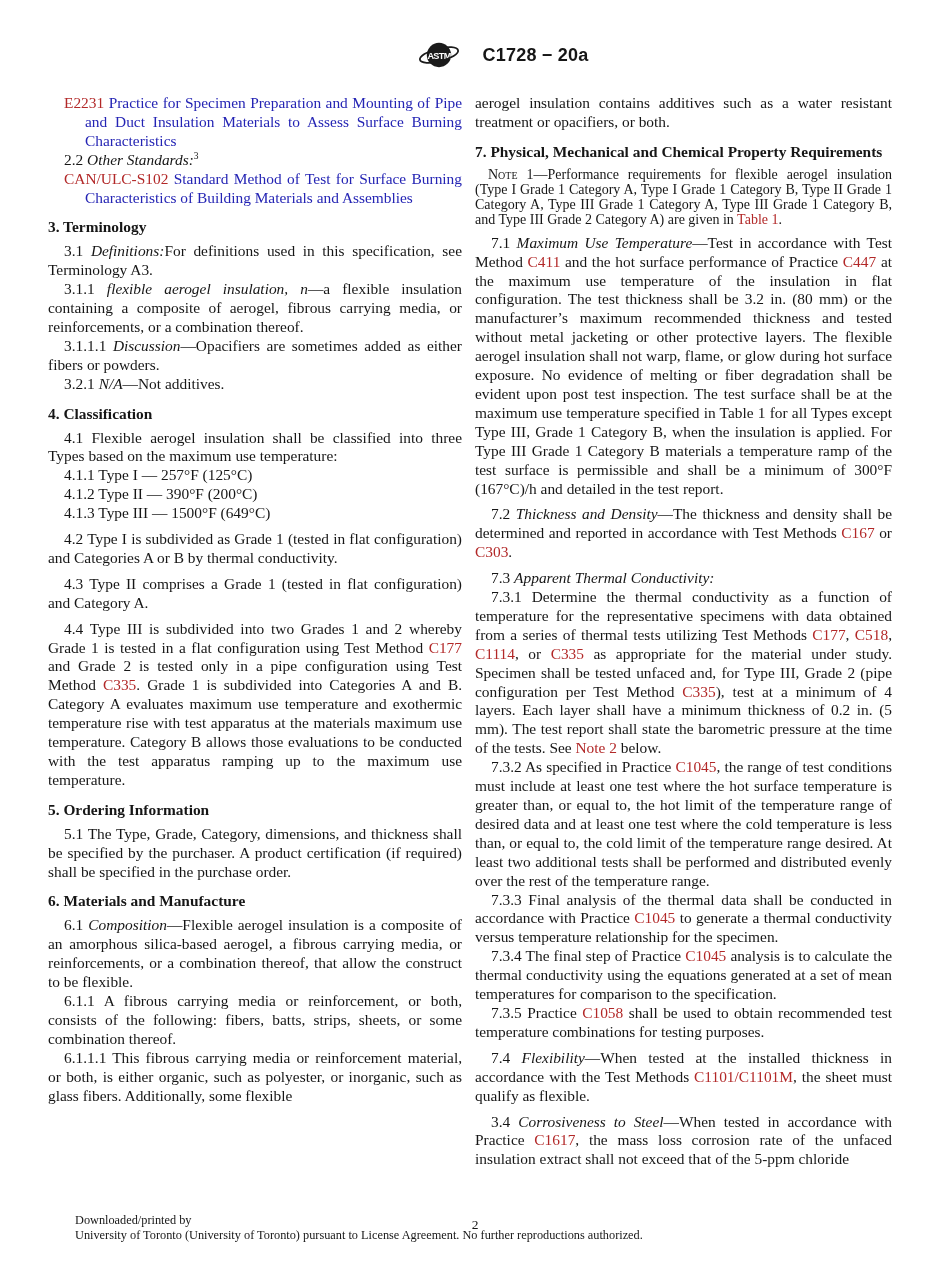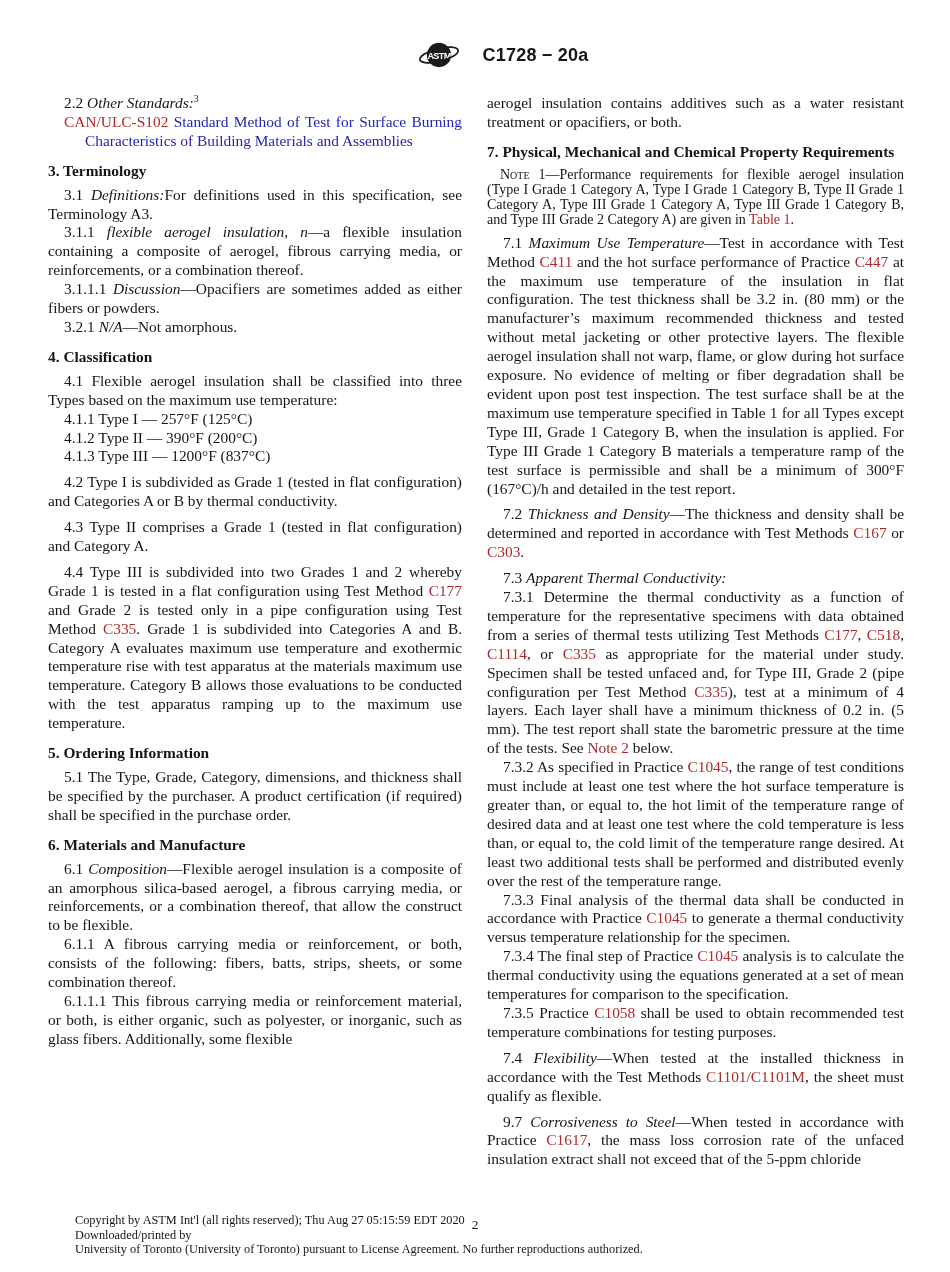--- a/index.html
+++ b/index.html
@@ -3,21 +3,21 @@
 <meta charset="utf-8">
 <style>
   html,body{margin:0;padding:0;background:#fff;}
   .page{position:relative;width:950px;height:1272px;background:#ffffff;overflow:hidden;
         font-family:"Liberation Serif",serif;color:#161616;}
   .header{position:absolute;top:38px;left:0;width:100%;display:flex;
           justify-content:center;align-items:center;gap:23px;padding-left:28px;}
   .doc-code{font-family:"Liberation Sans",sans-serif;font-weight:bold;font-size:18px;letter-spacing:.2px;}
   .col{position:absolute;top:94px;font-size:15.4px;line-height:18.9px;text-align:justify;}
   .col-left{left:48px;width:414px;}
-  .col-right{left:487px;width:417px;}
+  .col-right{left:475px;width:417px;}
   .blk{margin:0;}
   .blk.para{text-indent:16px;}
   .blk.cont{text-indent:0;}
   .blk.spaced{margin-top:7px;}
   .blk.heading{font-weight:bold;margin:11px 0 5px 0;text-indent:0;text-align:left;}
   .blk.heading.hang{padding-left:24px;text-indent:-24px;}
   .blk.ref{padding-left:37px;text-indent:-21px;}
   .blk.note{font-size:14px;line-height:15px;margin:3px 0 5px 0;text-indent:13px;}
   .it{font-style:italic;}
   .sc{font-variant:small-caps;}
@@ -42,32 +42,33 @@
       <svg class="logo-svg" width="42" height="34" viewBox="0 0 62 48">
         <circle cx="31" cy="24" r="18" fill="#1b1b1b"></circle>
         <text x="31" y="30" text-anchor="middle" font-family="Liberation Sans, sans-serif" font-size="13.5" font-weight="bold" fill="#ffffff" letter-spacing="-1">ASTM</text>
         <ellipse cx="31" cy="24" rx="29" ry="9.5" fill="none" stroke="#1b1b1b" stroke-width="2.6" transform="rotate(-14 31 24)"></ellipse>
       </svg>
     </span>
     <span class="doc-code">C1728 − 20a</span>
   </div>
 
   <div class="col col-left" id="left-col">
+      <div class="blk ref"><span class="link-red">E2231 </span><span class="link-blue">Practice for Specimen Preparation and Mounting of Pipe and Duct Insulation Materials to Assess Surface Burning Characteristics</span></div>
       <div class="blk para"><span>2.2 </span><span class="it">Other Standards:</span><sup>3</sup></div>
       <div class="blk ref"><span class="link-red">CAN/ULC-S102 </span><span class="link-blue">Standard Method of Test for Surface Burning Characteristics of Building Materials and Assemblies</span></div>
       <div class="blk heading"><span>3.  Terminology</span></div>
       <div class="blk para"><span>3.1 </span><span class="it">Definitions:</span><span>For definitions used in this specification, see Terminology A3.</span></div>
       <div class="blk para"><span>3.1.1 </span><span class="it">flexible aerogel insulation, n</span><span>—a flexible insulation containing a composite of aerogel, fibrous carrying media, or reinforcements, or a combination thereof.</span></div>
       <div class="blk para"><span>3.1.1.1 </span><span class="it">Discussion</span><span>—Opacifiers are sometimes added as either fibers or powders.</span></div>
-      <div class="blk para"><span>3.2.1 </span><span class="it">N/A</span><span>—Not amorphous.</span></div>
+      <div class="blk para"><span>3.2.1 </span><span class="it">N/A</span><span>—Not additives.</span></div>
       <div class="blk heading"><span>4.  Classification</span></div>
       <div class="blk para"><span>4.1  Flexible aerogel insulation shall be classified into three Types based on the maximum use temperature:</span></div>
       <div class="blk para"><span>4.1.1  Type I — 257°F (125°C)</span></div>
       <div class="blk para"><span>4.1.2  Type II — 390°F (200°C)</span></div>
-      <div class="blk para"><span>4.1.3  Type III — 1200°F (837°C)</span></div>
+      <div class="blk para"><span>4.1.3  Type III — 1500°F (649°C)</span></div>
       <div class="blk para spaced"><span>4.2  Type I is subdivided as Grade 1 (tested in flat configuration) and Categories A or B by thermal conductivity.</span></div>
       <div class="blk para spaced"><span>4.3  Type II comprises a Grade 1 (tested in flat configuration) and Category A.</span></div>
       <div class="blk para spaced"><span>4.4  Type III is subdivided into two Grades 1 and 2 whereby Grade 1 is tested in a flat configuration using Test Method </span><span class="link-red">C177</span><span> and Grade 2 is tested only in a pipe configuration using Test Method </span><span class="link-red">C335</span><span>. Grade 1 is subdivided into Categories A and B. Category A evaluates maximum use temperature and exothermic temperature rise with test apparatus at the materials maximum use temperature. Category B allows those evaluations to be conducted with the test apparatus ramping up to the maximum use temperature.</span></div>
       <div class="blk heading"><span>5.  Ordering Information</span></div>
       <div class="blk para"><span>5.1  The Type, Grade, Category, dimensions, and thickness shall be specified by the purchaser. A product certification (if required) shall be specified in the purchase order.</span></div>
       <div class="blk heading"><span>6.  Materials and Manufacture</span></div>
       <div class="blk para"><span>6.1 </span><span class="it">Composition</span><span>—Flexible aerogel insulation is a composite of an amorphous silica-based aerogel, a fibrous carrying media, or reinforcements, or a combination thereof, that allow the construct to be flexible.</span></div>
       <div class="blk para"><span>6.1.1  A fibrous carrying media or reinforcement, or both, consists of the following: fibers, batts, strips, sheets, or some combination thereof.</span></div>
       <div class="blk para"><span>6.1.1.1  This fibrous carrying media or reinforcement material, or both, is either organic, such as polyester, or inorganic, such as glass fibers. Additionally, some flexible</span></div>
     </div>
@@ -78,25 +79,24 @@
       <div class="blk note"><span class="sc">Note</span><span> 1—Performance requirements for flexible aerogel insulation (Type I Grade 1 Category A, Type I Grade 1 Category B, Type II Grade 1 Category A, Type III Grade 1 Category A, Type III Grade 1 Category B, and Type III Grade 2 Category A) are given in </span><span class="link-red">Table 1</span><span>.</span></div>
       <div class="blk para spaced"><span>7.1 </span><span class="it">Maximum Use Temperature</span><span>—Test in accordance with Test Method </span><span class="link-red">C411</span><span> and the hot surface performance of Practice </span><span class="link-red">C447</span><span> at the maximum use temperature of the insulation in flat configuration. The test thickness shall be 3.2 in. (80 mm) or the manufacturer’s maximum recommended thickness and tested without metal jacketing or other protective layers. The flexible aerogel insulation shall not warp, flame, or glow during hot surface exposure. No evidence of melting or fiber degradation shall be evident upon post test inspection. The test surface shall be at the maximum use temperature specified in Table 1 for all Types except Type III, Grade 1 Category B, when the insulation is applied. For Type III Grade 1 Category B materials a temperature ramp of the test surface is permissible and shall be a minimum of 300°F (167°C)/h and detailed in the test report.</span></div>
       <div class="blk para spaced"><span>7.2 </span><span class="it">Thickness and Density</span><span>—The thickness and density shall be determined and reported in accordance with Test Methods </span><span class="link-red">C167</span><span> or </span><span class="link-red">C303</span><span>.</span></div>
       <div class="blk para spaced"><span>7.3 </span><span class="it">Apparent Thermal Conductivity:</span></div>
       <div class="blk para"><span>7.3.1  Determine the thermal conductivity as a function of temperature for the representative specimens with data obtained from a series of thermal tests utilizing Test Methods </span><span class="link-red">C177</span><span>, </span><span class="link-red">C518</span><span>, </span><span class="link-red">C1114</span><span>, or </span><span class="link-red">C335</span><span> as appropriate for the material under study. Specimen shall be tested unfaced and, for Type III, Grade 2 (pipe configuration per Test Method </span><span class="link-red">C335</span><span>), test at a minimum of 4 layers. Each layer shall have a minimum thickness of 0.2 in. (5 mm). The test report shall state the barometric pressure at the time of the tests. See </span><span class="link-red">Note 2</span><span> below.</span></div>
       <div class="blk para"><span>7.3.2  As specified in Practice </span><span class="link-red">C1045</span><span>, the range of test conditions must include at least one test where the hot surface temperature is greater than, or equal to, the hot limit of the temperature range of desired data and at least one test where the cold temperature is less than, or equal to, the cold limit of the temperature range desired. At least two additional tests shall be performed and distributed evenly over the rest of the temperature range.</span></div>
       <div class="blk para"><span>7.3.3  Final analysis of the thermal data shall be conducted in accordance with Practice </span><span class="link-red">C1045</span><span> to generate a thermal conductivity versus temperature relationship for the specimen.</span></div>
       <div class="blk para"><span>7.3.4  The final step of Practice </span><span class="link-red">C1045</span><span> analysis is to calculate the thermal conductivity using the equations generated at a set of mean temperatures for comparison to the specification.</span></div>
       <div class="blk para"><span>7.3.5  Practice </span><span class="link-red">C1058</span><span> shall be used to obtain recommended test temperature combinations for testing purposes.</span></div>
       <div class="blk para spaced"><span>7.4 </span><span class="it">Flexibility</span><span>—When tested at the installed thickness in accordance with the Test Methods </span><span class="link-red">C1101/C1101M</span><span>, the sheet must qualify as flexible.</span></div>
-      <div class="blk para spaced"><span>9.7 </span><span class="it">Corrosiveness to Steel</span><span>—When tested in accordance with Practice </span><span class="link-red">C1617</span><span>, the mass loss corrosion rate of the unfaced insulation extract shall not exceed that of the 5-ppm chloride</span></div>
+      <div class="blk para spaced"><span>3.4 </span><span class="it">Corrosiveness to Steel</span><span>—When tested in accordance with Practice </span><span class="link-red">C1617</span><span>, the mass loss corrosion rate of the unfaced insulation extract shall not exceed that of the 5-ppm chloride</span></div>
     </div>
 
 
   <div class="page-num">2</div>
 
   <div class="footer">
-    <div>Copyright by ASTM Int'l (all rights reserved); Thu Aug 27 05:15:59 EDT 2020</div>
     <div>Downloaded/printed by</div>
     <div>University of Toronto (University of Toronto) pursuant to License Agreement. No further reproductions authorized.</div>
   </div>
 
 </div>
 
 </body></html>

